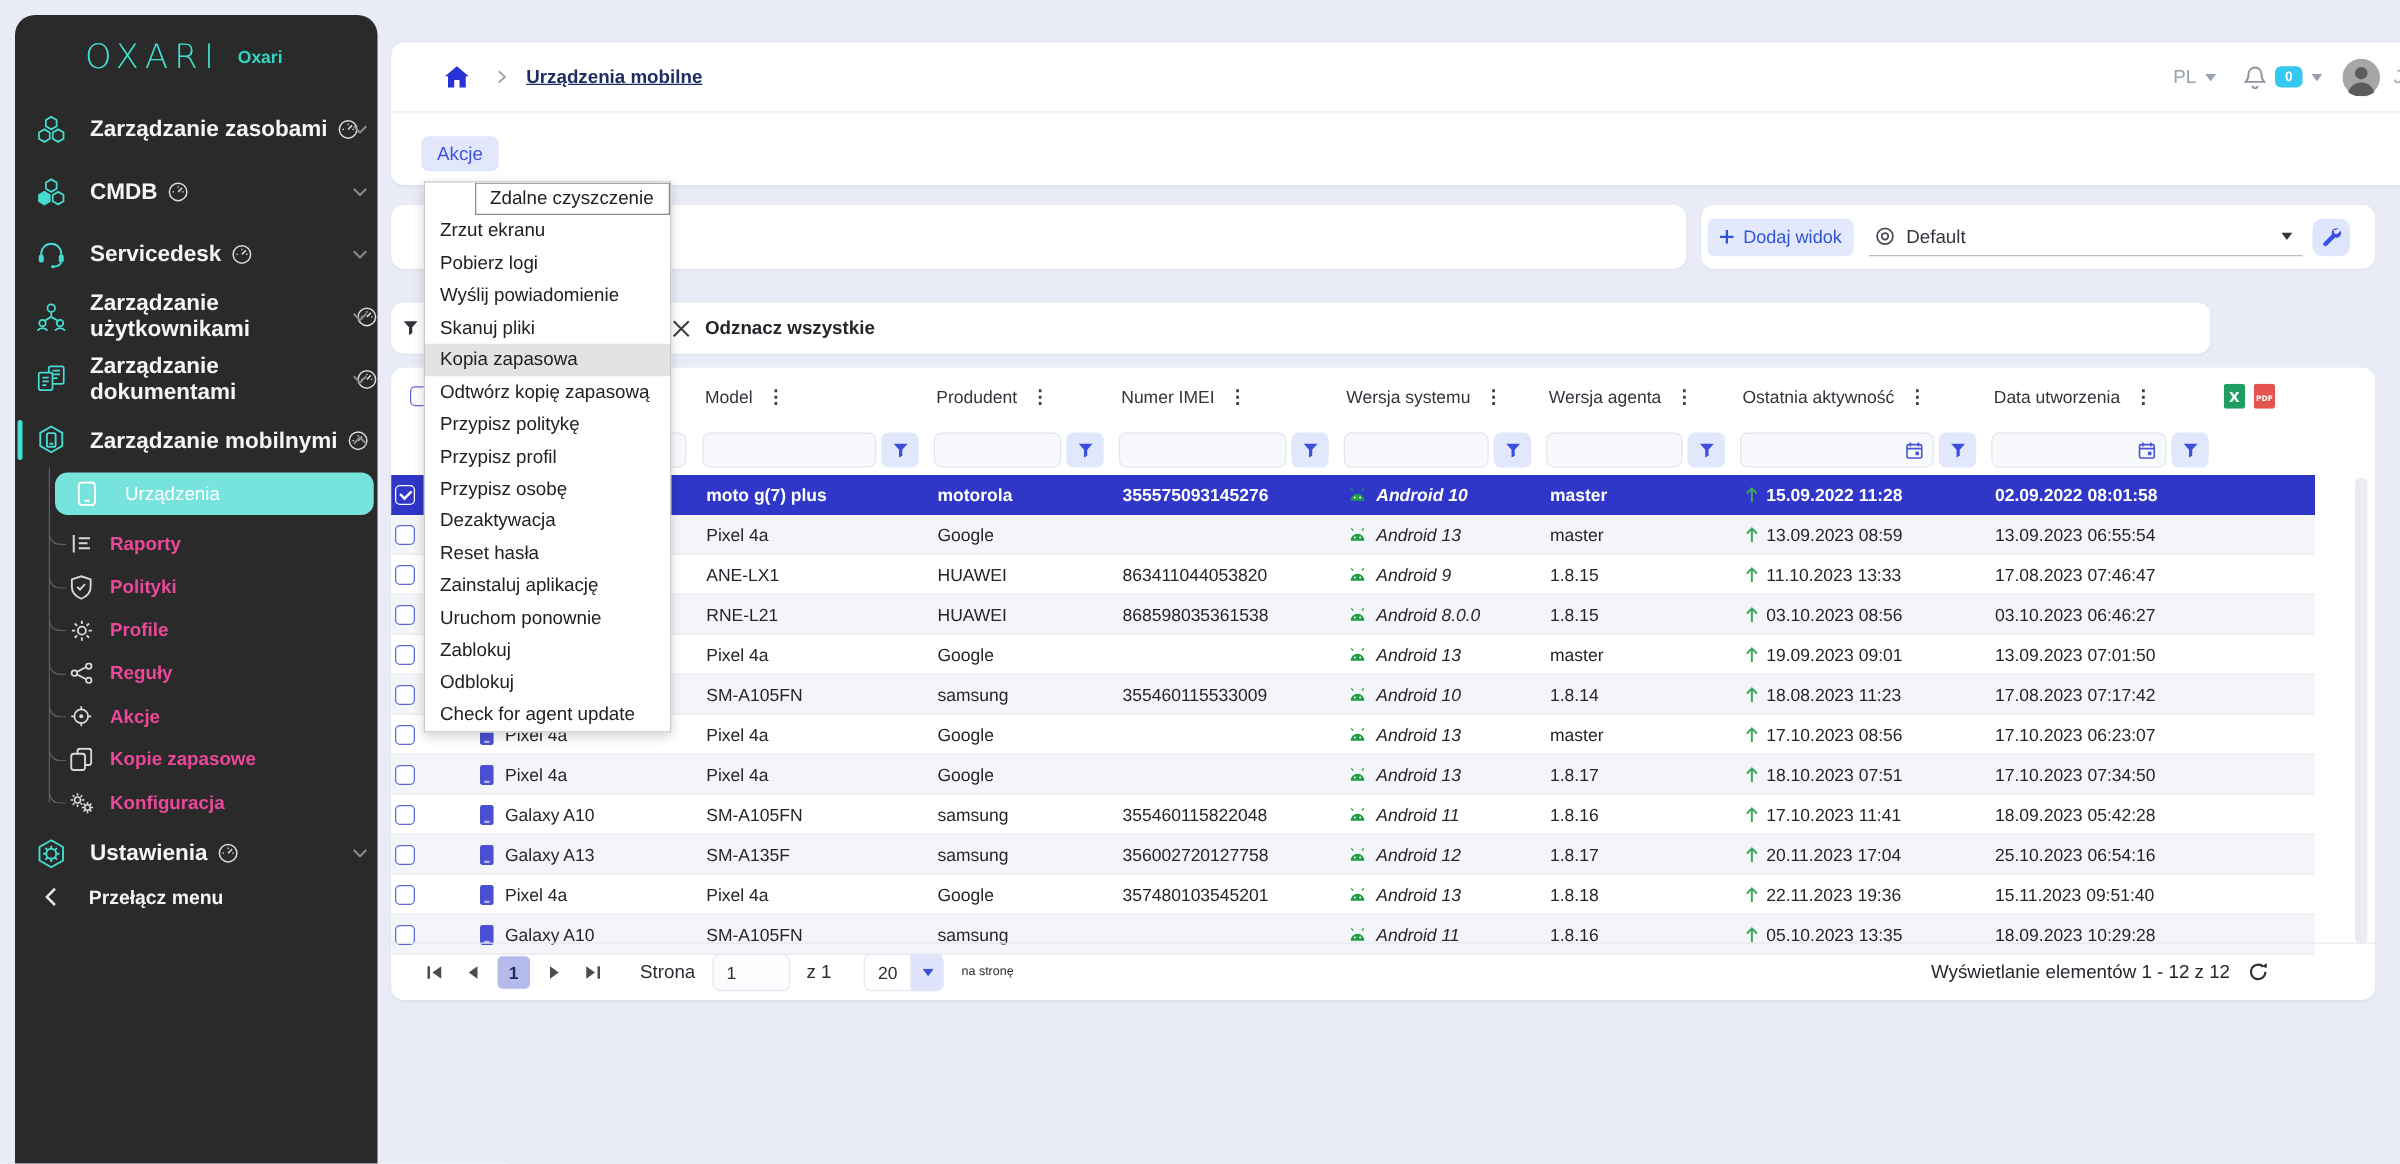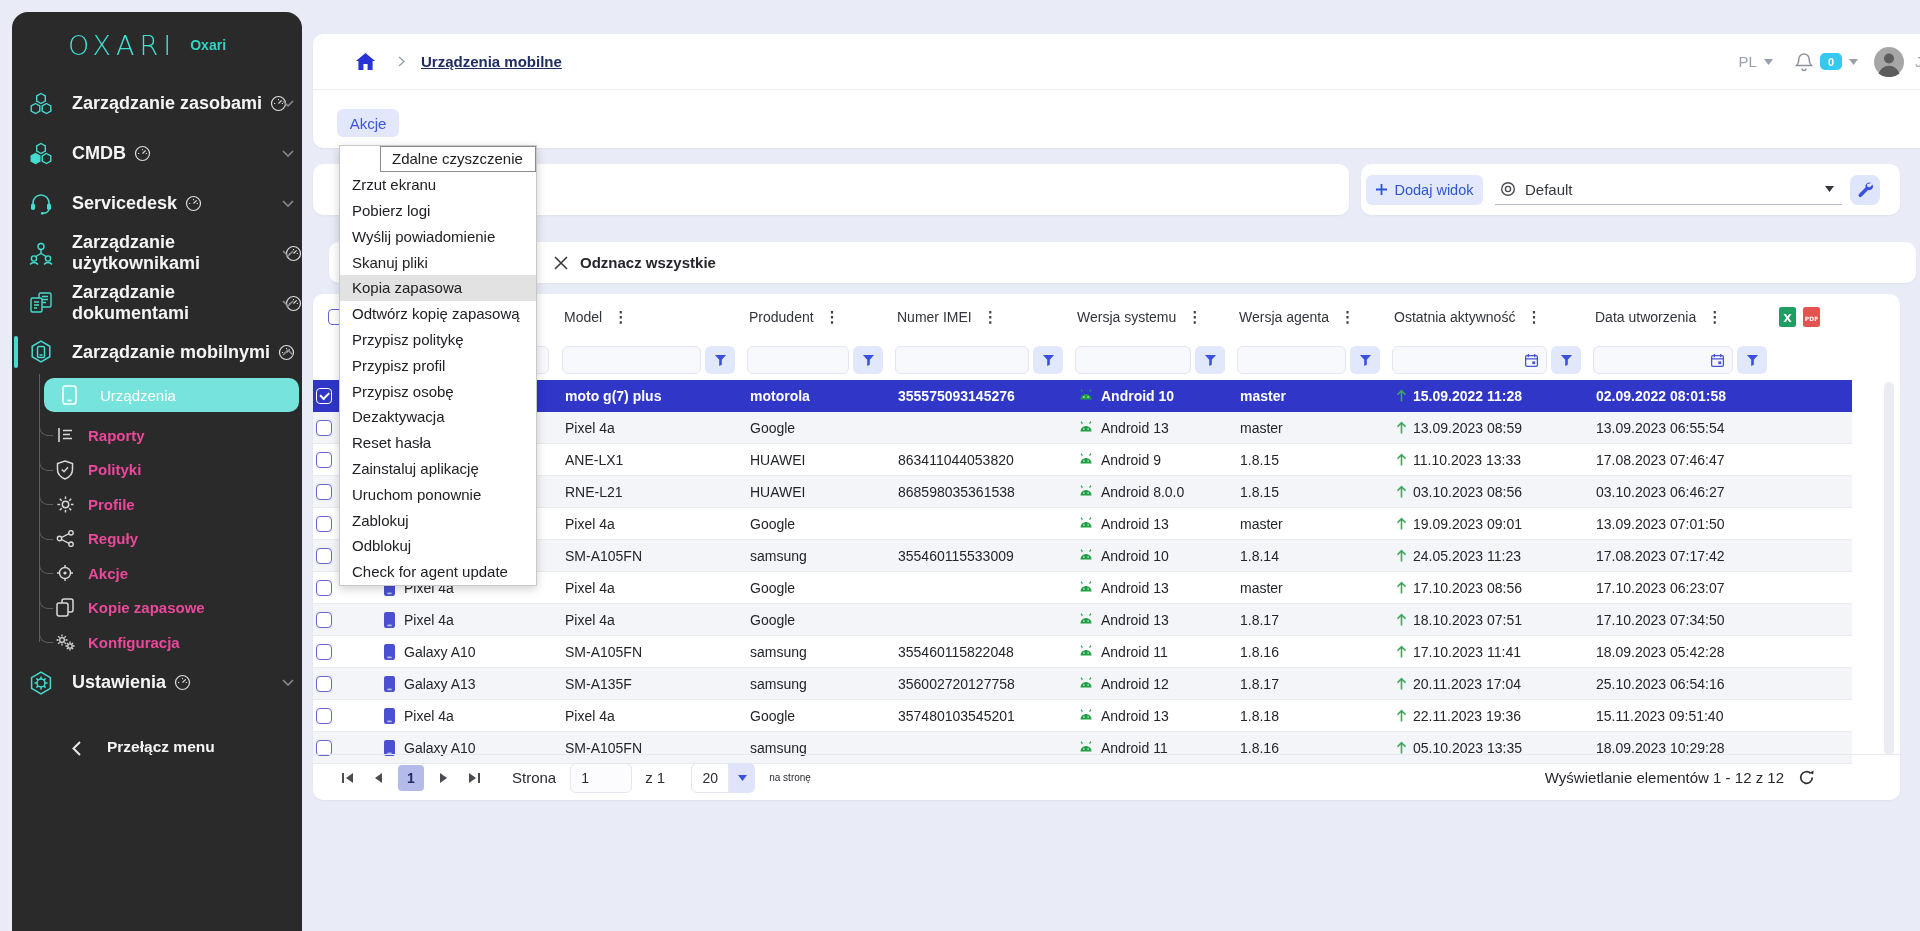--- a/index.html
+++ b/index.html
@@ -21,21 +21,21 @@
   .pill-row{position:relative;height:34px;margin:2px 0 0 32px;width:255px;background:#76e4dd;border-radius:10px;display:flex;align-items:center;cursor:pointer;z-index:2;}
   .pill-row .p-icon{margin-left:18px;color:#ffffff;display:flex;}
   .pill-row .p-label{margin-left:23px;font-size:15px;font-weight:500;color:#ffffff;}
   .sub-item{position:relative;height:34.5px;display:flex;align-items:center;cursor:pointer;z-index:2;}
   .sub-item:first-child{margin-top:6px;}
   .sub-item::before{content:'';position:absolute;left:27px;top:calc(50% - 15px);width:13px;height:15px;border-left:1px solid #5e5e60;border-bottom:1px solid #5e5e60;border-bottom-left-radius:9px;}
   .sub-icon{width:22px;height:22px;margin-left:42px;display:flex;align-items:center;justify-content:center;color:#d9d9d9;flex:0 0 22px;}
   .sub-label{margin-left:12px;font-size:15px;font-weight:700;color:#ec4899;}
   .settings-row{height:46px;}
   .settings-row .s-icon{color:#45dcd1;}
-  .toggle-row{height:46px;margin-top:4px;display:flex;align-items:flex-end;cursor:pointer;margin-left:36px;}
+  .toggle-row{height:46px;margin-top:4px;display:flex;align-items:flex-start;cursor:pointer;}
   .toggle-row .t-chev{margin-left:24px;color:#e8e8e8;display:flex;}
   .toggle-row .t-label{margin-left:26px;font-size:15.5px;font-weight:700;color:#f5f5f5;}
   
   .card{position:absolute;background:#fff;border-radius:10px;box-shadow:0 1px 2px rgba(40,50,120,.05);}
   .head-card{left:313px;top:34px;width:1740px;height:114px;}
   .crumb-row{height:55px;display:flex;align-items:center;border-bottom:1px solid #ededf4;padding:0 37px 0 42px;}
   .crumb-home{display:flex;color:#2733d6;cursor:pointer;}
   .crumb-sep{margin:0 16px 0 22px;display:flex;color:#9aa0aa;}
   .crumb-link{font-size:15px;font-weight:700;color:#1e2d63;text-decoration:underline;cursor:pointer;}
   .crumb-spacer{flex:1;}
@@ -50,21 +50,21 @@
   
   .views-left{left:313px;top:164px;width:1036px;height:51px;}
   .views-right{left:1361px;top:164px;width:539px;height:51px;display:flex;align-items:center;padding:0;}
   .btn-addview{margin-left:5px;width:117px;height:30px;background:#e3e8fc;border:none;border-radius:6px;color:#2f55d4;font-size:14.5px;font-family:inherit;display:flex;align-items:center;justify-content:center;gap:8px;cursor:pointer;}
   .view-select{margin-left:12px;width:347px;height:30px;border-bottom:1px solid #b9bcc9;display:flex;align-items:center;position:relative;cursor:pointer;}
   .view-select .vs-icon{margin-left:5px;display:flex;color:#4a4d55;}
   .view-select .vs-label{margin-left:9px;font-size:15px;color:#33363e;}
   .view-select .vs-caret{position:absolute;right:8px;display:flex;color:#33363e;}
   .btn-wrench{margin-left:8px;width:30px;height:30px;background:#dfe5fb;border:none;border-radius:8px;color:#3c50e0;display:flex;align-items:center;justify-content:center;cursor:pointer;}
   
-  .sel-card{left:313px;top:242px;width:1587px;height:41px;display:flex;align-items:center;margin-left:16px;}
+  .sel-card{left:313px;top:242px;width:1455px;height:41px;display:flex;align-items:center;}
   .sel-funnel{margin-left:9px;display:flex;color:#33353c;}
   .sel-close{margin-left:203px;display:flex;color:#3a3a3a;cursor:pointer;}
   .sel-label{margin-left:12px;font-size:15px;font-weight:700;color:#24262c;cursor:pointer;}
   
   .table-card{left:313px;top:294px;width:1587px;height:506px;}
   .tgrid{display:grid;grid-template-columns:57px 192px 185px 148px 180px 162px 155px 201px 186px 1fr;}
   .thead{height:46px;align-items:center;padding-top:0;}
   .th{display:flex;align-items:center;padding-left:2px;}
   .th-label{font-size:14px;font-weight:500;color:#32343b;}
   .th-dots{margin-left:11px;font-size:15px;font-weight:700;color:#3c3f46;cursor:pointer;}
@@ -79,21 +79,21 @@
   .f-cal{position:absolute;right:7px;top:6px;display:flex;color:#4653d6;cursor:pointer;}
   .f-btn{width:30px;height:28px;margin-left:4px;background:#e2e8fb;border-radius:6px;color:#3c50e0;display:flex;align-items:center;justify-content:center;flex:0 0 30px;cursor:pointer;}
   .rows{}
   .trow{width:1539px;height:31px;align-items:center;border-bottom:1px solid #eaebf0;font-size:14px;color:#23252b;cursor:pointer;}
   .trow:nth-child(even){background:#f4f5f9;}
   .trow.selected{background:#2f36c8;color:#fff;border-bottom-color:#2f36c8;font-weight:700;}
   .trow.selected .cb{border-color:#fff;background:transparent;}
   .trow.selected .cb::after{content:'';position:absolute;left:3px;top:3.5px;width:7px;height:3.5px;border-left:2px solid #fff;border-bottom:2px solid #fff;transform:rotate(-45deg);}
   .td{padding-left:3px;white-space:nowrap;overflow:hidden;}
   .td-name{display:flex;align-items:center;padding-left:14px;gap:9px;}
-  .td-sys{display:flex;gap:7px;}
+  .td-sys{display:flex;align-items:center;gap:7px;font-style:italic;}
   .td-act{display:flex;align-items:center;gap:6px;padding-left:4px;}
   .scroll-track{position:absolute;right:6px;top:88px;width:10px;height:373px;background:#ebecf1;border-radius:5px;}
   
   .pag{position:absolute;left:0;right:0;bottom:0;height:46px;border-top:1px solid #e8e9ef;display:flex;align-items:center;padding:0 85px 0 25px;box-sizing:border-box;}
   .pg-ico{display:flex;align-items:center;justify-content:center;width:20px;cursor:pointer;}
   .pg-gap{margin-left:10px;}
   .pg-page{margin-left:10px;width:26px;height:26px;background:#b4baea;border-radius:4px;color:#222a66;font-size:14px;font-weight:700;display:flex;align-items:center;justify-content:center;cursor:pointer;}
   .pg-label{margin-left:28px;font-size:15px;color:#2b2d33;}
   .pg-input{margin-left:14px;width:62px;height:30px;background:#fcfcfe;border:1px solid #e4e6f1;border-radius:6px;font-size:14px;color:#2b2d33;padding:0 0 0 10px;box-sizing:border-box;font-family:inherit;}
   .pg-of{margin-left:13px;font-size:15px;color:#2b2d33;}
@@ -780,21 +780,21 @@
             </span>
             <span>Android 10</span>
           </div>
     <div class="td">1.8.14</div>
     <div class="td td-act">
             <span style="display:flex">
               <svg width="11" height="13" viewBox="0 0 11 13" fill="none" stroke="#3ea75c" stroke-width="1.6">
                 <path d="M5.5 12.5V2M1.5 5.8l4-4.1 4 4.1"></path>
               </svg>
             </span>
-            <span>24.05.2023 11:23</span>
+            <span>18.08.2023 11:23</span>
           </div>
     <div class="td">17.08.2023 07:17:42</div>
     <div class="td"></div>
   </div>
         <div class="trow tgrid">
     <div class="td td-cb">
             <span class="cb"></span>
           </div>
     <div class="td td-name">
             <span style="display:flex">

